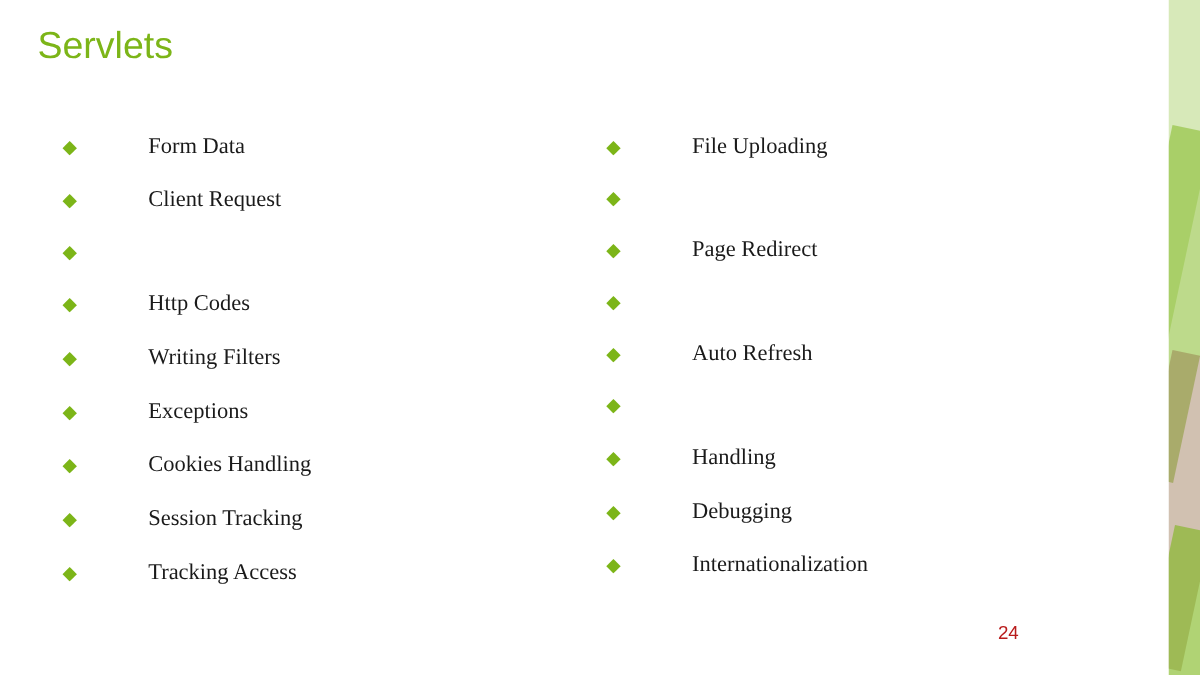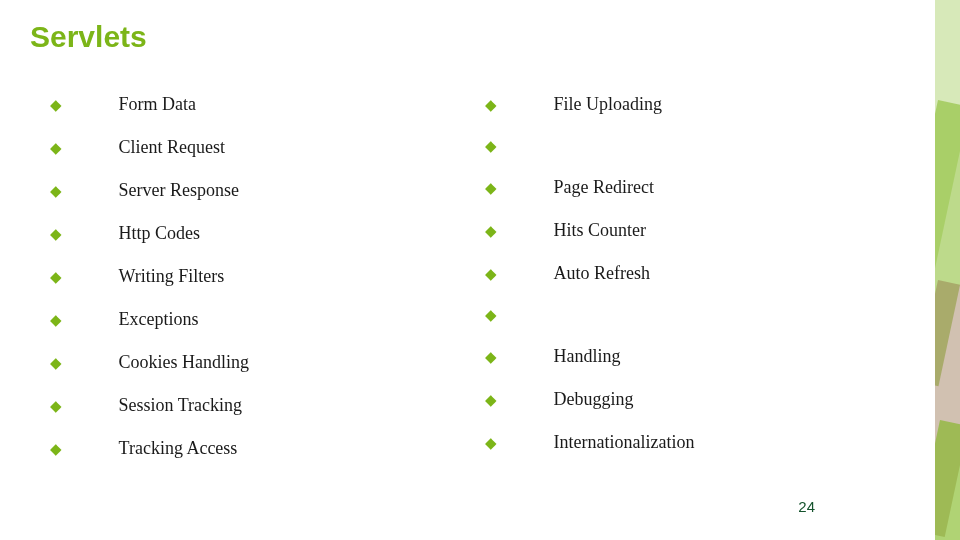--- a/index.html
+++ b/index.html
@@ -17,22 +17,22 @@
     }
     .slide {
       width: 100%;
       height: 100%;
       padding: 20px 40px 20px 30px;
       position: relative;
     }
     .title {
       font-size: 30px;
       color: #7cb518;
-      font-weight: 700;
-      margin-bottom: 40px;
+      font-weight: 400;
+      margin-bottom: 52px;
       font-family: Verdana, Geneva, sans-serif;
     }
     .columns {
       display: flex;
       gap: 0;
     }
     .column {
       flex: 1;
     }
     .column.left {
@@ -56,21 +56,21 @@
       font-size: 18px;
       color: #1a1a1a;
       font-family: Liberation Serif, serif;
       margin-left: 43px;
     }
     .page-number {
       position: absolute;
       bottom: 25px;
       right: 145px;
       font-size: 15px;
-      color: #14532d;
+      color: #b91c1c;
     }
     .decoration {
       position: absolute;
       right: 0;
       top: 0;
       width: 25px;
       height: 540px;
       overflow: hidden;
     }
     .deco-bar {
@@ -118,21 +118,20 @@
       <div class="list-item">
         <span class="bullet">◆</span>
         <span class="item-text">Form Data</span>
       </div>
       <div class="list-item">
         <span class="bullet">◆</span>
         <span class="item-text">Client Request</span>
       </div>
       <div class="list-item">
         <span class="bullet">◆</span>
-        <span class="item-text">Server Response</span>
       </div>
       <div class="list-item">
         <span class="bullet">◆</span>
         <span class="item-text">Http Codes</span>
       </div>
       <div class="list-item">
         <span class="bullet">◆</span>
         <span class="item-text">Writing Filters</span>
       </div>
       <div class="list-item">
@@ -160,21 +159,20 @@
       </div>
       <div class="list-item">
         <span class="bullet">◆</span>
       </div>
       <div class="list-item">
         <span class="bullet">◆</span>
         <span class="item-text">Page Redirect</span>
       </div>
       <div class="list-item">
         <span class="bullet">◆</span>
-        <span class="item-text">Hits Counter</span>
       </div>
       <div class="list-item">
         <span class="bullet">◆</span>
         <span class="item-text">Auto Refresh</span>
       </div>
       <div class="list-item">
         <span class="bullet">◆</span>
       </div>
       <div class="list-item">
         <span class="bullet">◆</span>

